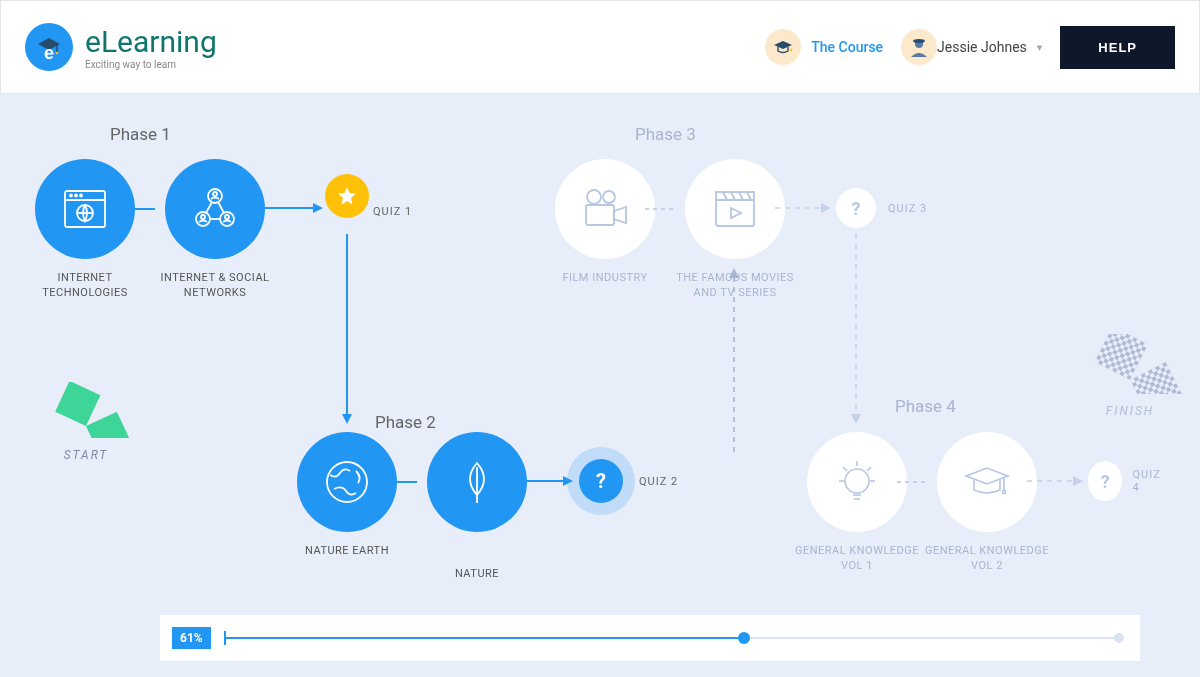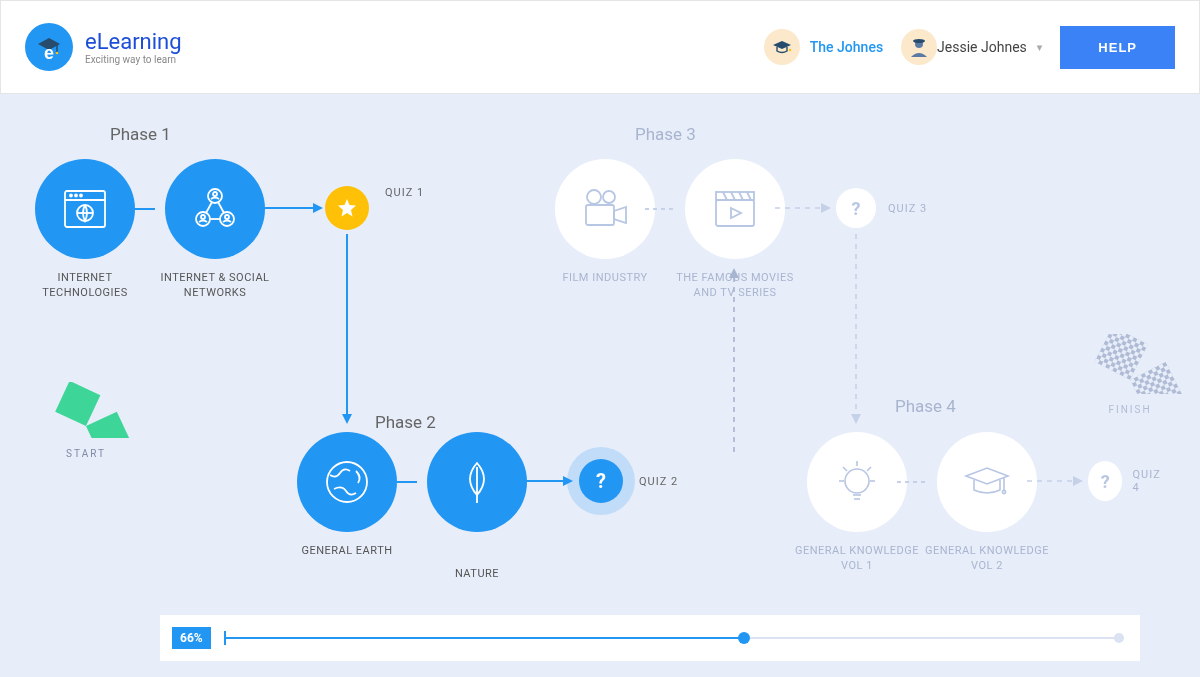--- a/index.html
+++ b/index.html
@@ -1,30 +1,30 @@
 <!DOCTYPE html>
 <html><head>
 <meta charset="utf-8">
 <style>
 * { box-sizing: border-box; margin: 0; padding: 0; }
 body { font-family: -apple-system, BlinkMacSystemFont, "Segoe UI", Roboto, Arial, sans-serif; background: #e8eef9; width: 1200px; height: 677px; overflow: hidden; }
 .header { background: #fff; height: 94px; border: 1px solid #e5e5e5; display: flex; align-items: center; padding: 0 24px; }
 .logo-wrap { display: flex; align-items: center; gap: 12px; }
 .logo-circle { width: 48px; height: 48px; border-radius: 50%; background: #2196f3; display: flex; align-items: center; justify-content: center; position: relative; }
 .logo-text { display: flex; flex-direction: column; }
-.logo-title { font-size: 22px; color: #1d4ed8; font-weight: 400; }
+.logo-title { font-size: 30px; color: #0f766e; font-weight: 400; }
 .logo-sub { font-size: 10px; color: #888; }
 .header-right { margin-left: auto; display: flex; align-items: center; gap: 18px; }
 .course-wrap { display: flex; align-items: center; gap: 10px; }
 .ico-circle { width: 36px; height: 36px; border-radius: 50%; background: #fce9cc; display: flex; align-items: center; justify-content: center; }
 .course-link { color: #2196f3; font-size: 14px; font-weight: 500; }
 .user-wrap { display: flex; align-items: center; gap: 0; }
 .user-name { color: #444; font-size: 14px; }
 .chev { color: #aaa; font-size: 11px; margin-left: 10px; }
-.help-btn { background: #3b82f6; color: #fff; font-weight: 700; font-size: 13px; letter-spacing: 1px; padding: 14px 38px; border: none; cursor: pointer; }
+.help-btn { background: #0f172a; color: #fff; font-weight: 700; font-size: 13px; letter-spacing: 1px; padding: 14px 38px; border: none; cursor: pointer; }
 .board { position: relative; width: 1036px; height: 520px; }
 .abs { position: absolute; }
 .node { display: flex; flex-direction: column; align-items: center; width: 130px; }
 .circle { border-radius: 50%; display: flex; align-items: center; justify-content: center; cursor: pointer; box-shadow: 0 0 0 6px rgba(255,255,255,0); }
 .c-blue { background: #2196f3; color: #fff; }
 .c-white { background: #fff; color: #b7c6e3; }
 .c-gold { background: #ffc107; color: #fff; }
 .c-blue-sm { background: #2196f3; color: #fff; }
 .halo { box-shadow: 0 0 0 12px rgba(33,150,243,0.2); }
 .sz-lg { width: 100px; height: 100px; }
@@ -37,21 +37,21 @@
 .quiz-label { font-size: 11px; letter-spacing: 1px; color: #666; display:flex; align-items:center; }
 .quiz-label.dim { color: #a8b5d0; }
 .progress-wrap { position: absolute; left: 160px; right: 60px; bottom: 16px; background: #fff; height: 46px; display: flex; align-items: center; padding: 0 20px 0 12px; }
 .pct-badge { background: #2196f3; color: #fff; font-weight: 700; font-size: 12px; padding: 4px 8px; margin-right: 14px; }
 .track { flex: 1; height: 2px; background: #dbe3f2; position: relative; }
 .fill { position: absolute; left: 0; top: 0; bottom: 0; background: #2196f3; }
 .fill::before { content:""; position:absolute; left:-1px; top:-6px; width:2px; height:14px; background:#2196f3; }
 .thumb { position: absolute; top: -5px; width: 12px; height: 12px; border-radius: 50%; background: #2196f3; margin-left:-6px;}
 .end-dot { position: absolute; right: -4px; top: -4px; width: 10px; height: 10px; border-radius: 50%; background: #dbe3f2; }
 .start-flags, .finish-flags { display:flex; flex-direction:column; align-items:center; }
-.flag-lbl { font-size:10px; letter-spacing:2px; color:#7f8aa5; margin-top:10px;}
+.flag-lbl { font-size:12px; letter-spacing:2px; color:#7f8aa5; margin-top:10px;font-style:italic;}
 .flag-lbl.dim { color:#b0bcd6; }
 svg { display:block; }
 .conn { position:absolute; pointer-events:none; }
 </style>
 </head>
 <body>
 
 <div class="header">
   <div class="logo-wrap">
     <div class="logo-circle">
@@ -69,21 +69,21 @@
   </div>
   <div class="header-right">
     <div class="course-wrap">
       <div class="ico-circle">
         <svg width="22" height="18" viewBox="0 0 22 18">
             <path d="M2 7 L11 3 L20 7 L11 11 Z" fill="#274b6d"></path>
             <path d="M6 9 V13 Q11 16 16 13 V9" fill="none" stroke="#274b6d" stroke-width="1.4"></path>
             <circle cx="19" cy="12" r="1.2" fill="#ffc107"></circle>
           </svg>
       </div>
-      <span class="course-link">The Johnes</span>
+      <span class="course-link">The Course</span>
     </div>
     <div class="user-wrap">
       <div class="ico-circle">
         <svg width="24" height="24" viewBox="0 0 24 24">
             <circle cx="12" cy="9" r="4" fill="#5a7aa5"></circle>
             <path d="M4 22 Q12 14 20 22" fill="#5a7aa5"></path>
             <ellipse cx="12" cy="6" rx="6" ry="2" fill="#274b6d"></ellipse>
           </svg>
       </div>
       <span class="user-name">Jessie Johnes</span>
@@ -138,21 +138,21 @@
 
   <svg class="conn" style="left:125px; top:113px;" width="30" height="4">
       <line x1="0" y1="2" x2="30" y2="2" stroke="#2196f3" stroke-width="2"></line>
     </svg>
 
   <svg class="conn" style="left:255px; top:108px;" width="70" height="12">
       <line x1="0" y1="6" x2="58" y2="6" stroke="#2196f3" stroke-width="2"></line>
       <polygon points="58,1 68,6 58,11" fill="#2196f3"></polygon>
     </svg>
 
-  <div class="abs" style="left:325px; top:92px; display:flex; align-items:flex-start; gap:16px;">
+  <div class="abs" style="left:325px; top:80px; display:flex; align-items:flex-end; gap:4px;">
     <div class="circle c-gold sz-sm">
       <svg width="20" height="20" viewBox="0 0 20 20">
           <polygon points="10,1 12.5,7 19,7.5 14,12 15.5,18.5 10,15 4.5,18.5 6,12 1,7.5 7.5,7" fill="#fff"></polygon>
         </svg>
     </div>
     <span class="quiz-label">QUIZ 1</span>
   </div>
 
   <svg class="conn" style="left:341px; top:140px;" width="12" height="192">
       <line x1="6" y1="0" x2="6" y2="180" stroke="#2196f3" stroke-width="2"></line>
@@ -161,21 +161,21 @@
 
   <div class="abs node" style="left:282px; top:338px;">
     <div class="circle c-blue sz-lg">
       <svg width="50" height="50" viewBox="0 0 50 50" fill="none" stroke="#fff" stroke-width="1.8">
           <circle cx="25" cy="25" r="20"></circle>
           <path d="M8 18 Q14 22 18 16 Q22 10 28 14"></path>
           <path d="M12 32 Q20 28 24 34 Q28 40 34 36"></path>
           <path d="M34 14 Q40 20 36 26"></path>
         </svg>
     </div>
-    <div class="label">GENERAL EARTH</div>
+    <div class="label">NATURE EARTH</div>
   </div>
 
   <div class="abs node" style="left:412px; top:338px;gap:23px;">
     <div class="circle c-blue sz-lg">
       <svg width="40" height="50" viewBox="0 0 40 50" fill="none" stroke="#fff" stroke-width="1.8">
           <path d="M20 6 Q34 22 20 38 Q6 22 20 6 Z"></path>
           <line x1="20" y1="10" x2="20" y2="46"></line>
         </svg>
     </div>
     <div class="label">NATURE</div>
@@ -321,19 +321,19 @@
             <rect x="0" y="-40" width="40" height="40" fill="url(#chk)" transform="rotate(45)"></rect>
           </g>
       </g>
     </svg>
     <div class="flag-lbl dim">FINISH</div>
   </div>
 
 </div>
 
 <div class="progress-wrap">
-  <div class="pct-badge">66%</div>
+  <div class="pct-badge">61%</div>
   <div class="track">
     <div class="fill" id="pfill" style="width: 58%;"></div>
     <div class="thumb" id="pthumb" style="left: 58%;"></div>
     <div class="end-dot"></div>
   </div>
 </div>
 
 </body></html>

